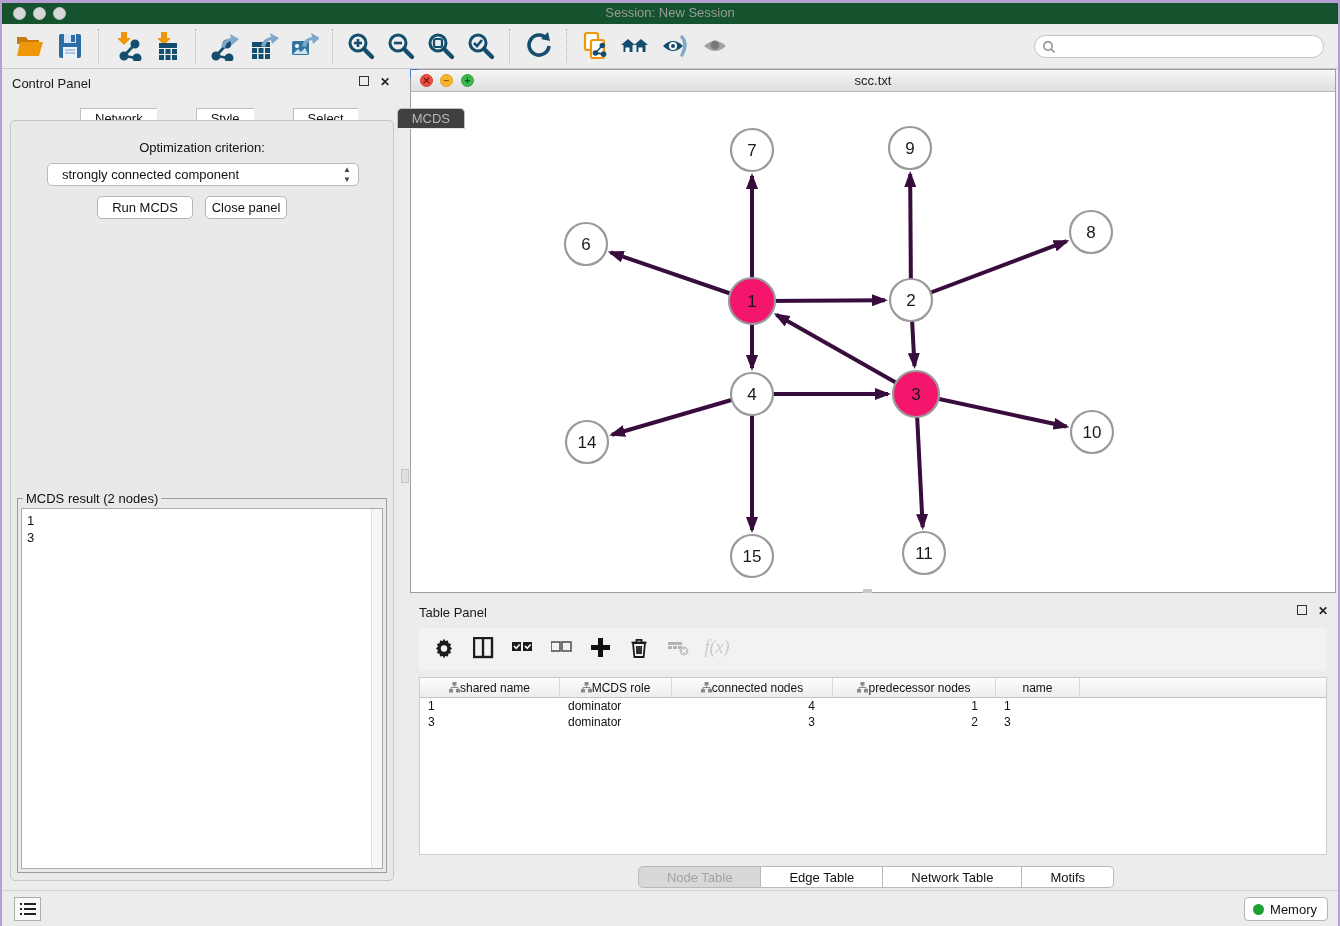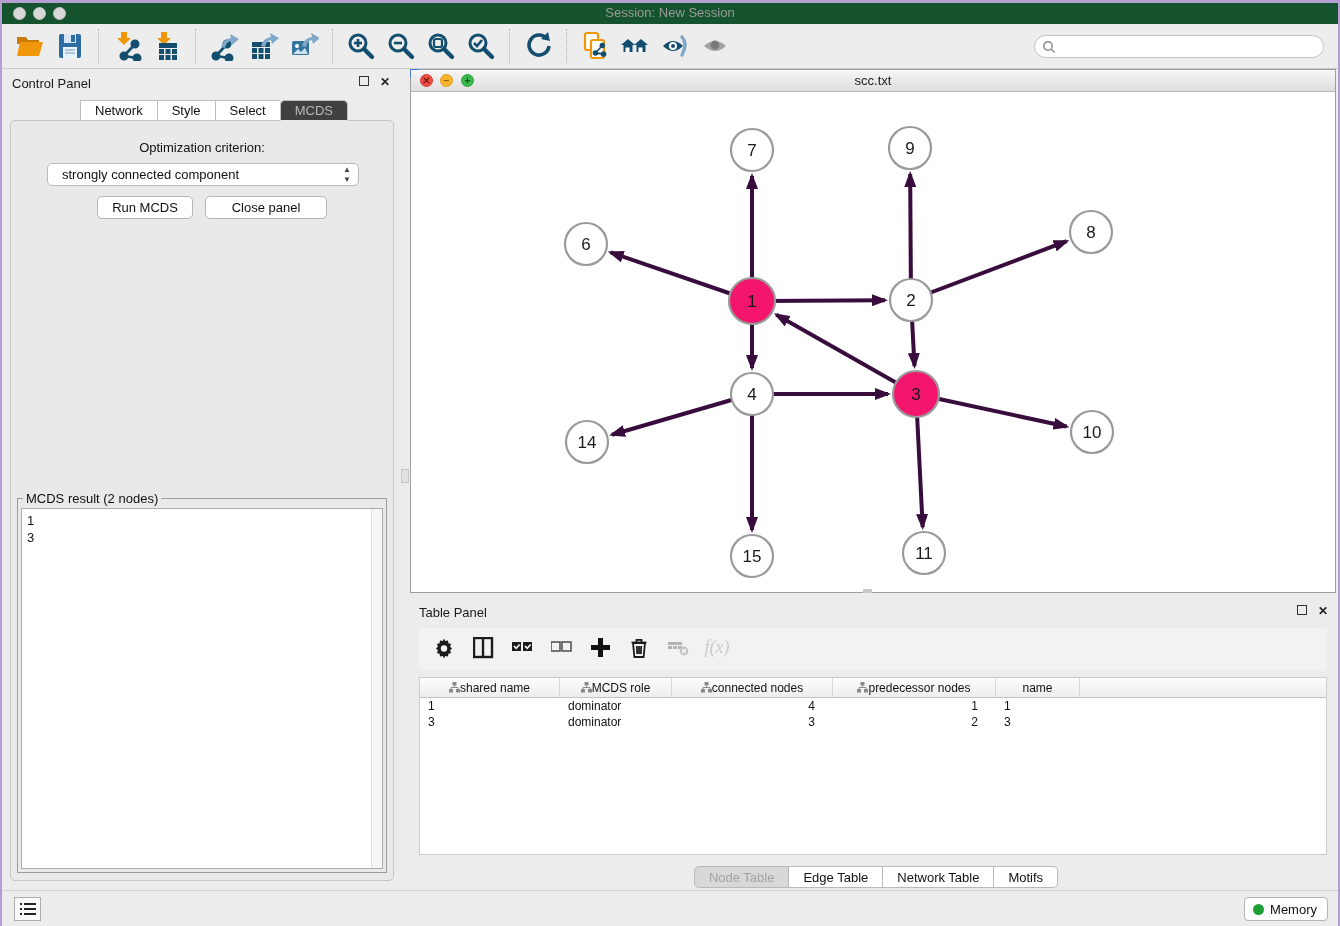--- a/index.html
+++ b/index.html
@@ -23,21 +23,21 @@
   .tb-search { position:absolute; right:14px; top:11px; width:290px; height:23px; background:#fff;
                border:1px solid #c2c2c2; border-radius:12px; display:flex; align-items:center; padding-left:7px; }
   .tb-search input { border:none; outline:none; flex:1; font-size:12px; background:transparent; height:18px; }
 
   
   .cpanel { position:absolute; left:0; top:66px; width:400px; height:822px; background:#ececec; }
   .panel-title { position:absolute; left:10px; top:7px; font-size:13px; color:#1a1a1a; }
   .win-btn { position:absolute; top:7px; width:12px; height:12px; font-size:12px; line-height:12px;
              color:#222; text-align:center; }
   .float-box { border:1.5px solid #333; width:10px; height:10px; }
-  .cp-tabs { position:absolute; left:78px; top:31px; display:flex; }
+  .cp-tabs { position:absolute; left:78px; top:39px; display:flex;gap:39px; }
   .cp-tab { height:21px; padding:0 14px; font-size:13px; background:#fff; border:1px solid #bfbfbf;
             border-right:none; display:flex; align-items:center; color:#111; }
   .cp-tab:last-child { border-right:1px solid #bfbfbf; }
   .cp-tab.active { background:#404040; color:#b9b9b9; border-radius:5px 5px 0 0;
                    border-right:1px solid #bfbfbf; border-bottom:1px solid #e9e9e9; z-index:3; }
   .cp-box { position:absolute; left:8px; right:8px; top:51px; bottom:10px; background:#e9e9e9;
             border:1px solid #c6c6c6; border-radius:5px; }
   .opt-label { position:absolute; left:0; right:0; top:19px; text-align:center; font-size:13px; color:#111; }
   .opt-select { position:absolute; left:36px; top:42px; width:312px; height:23px; background:#fff;
                 border:1px solid #b9b9b9; border-radius:5px; font-size:13px; color:#111;
@@ -86,21 +86,21 @@
   .fx-label { font-family:"Liberation Serif", serif; font-style:italic; font-size:18px; color:#9a9a9a; }
   .tbl { position:absolute; left:9px; top:79px; width:908px; height:178px; background:#fff;
          border:1px solid #cdcdcd; overflow:hidden; }
   .tbl-header { display:flex; height:20px; background:linear-gradient(#fdfdfd,#ededed);
                 border-bottom:1px solid #c4c4c4; }
   .tbl-hcell { display:flex; align-items:center; justify-content:center; font-size:12px;
                color:#111; border-right:1px solid #d7d7d7; position:relative; }
   .tbl-row { display:flex; height:16px; font-size:12px; color:#111; }
   .tbl-cell { overflow:hidden; white-space:nowrap; }
   .bottom-tabs { position:absolute; left:0; right:0; top:268px; display:flex; justify-content:center; }
-  .bt-tab { height:22px; padding:0 14px; display:flex; align-items:center; font-size:13px;
+  .bt-tab { height:22px; padding:0 28px; display:flex; align-items:center; font-size:13px;
             background:#fff; border:1px solid #b9b9b9; border-left:none; color:#111; }
   .bt-tab:first-child { border-left:1px solid #b9b9b9; border-radius:5px 0 0 5px; }
   .bt-tab:last-child { border-radius:0 5px 5px 0; }
   .bt-tab.active { background:#d8d8d8; color:#a3a3a3; }
 
   
   .statusbar { position:absolute; left:0; bottom:0; width:100%; height:36px; background:#ececec;
                border-top:1px solid #d2d2d2; }
   .status-left-btn { position:absolute; left:12px; top:6px; width:27px; height:24px; background:#fafafa;
                      border:1px solid #adadad; display:flex; align-items:center; justify-content:center; }
@@ -296,21 +296,21 @@
       <div class="cp-tab">Select</div>
       <div class="cp-tab active">MCDS</div>
     </div>
   <div class="cp-box">
     <div class="opt-label">Optimization criterion:</div>
     <div class="opt-select">
       <span>strongly connected component</span>
       <span class="chevrons">▲<br>▼</span>
     </div>
     <button class="cp-btn" style="left:86px; width:96px;">Run MCDS</button>
-    <button class="cp-btn" style="left:194px; width:122px;">Close panel</button>
+    <button class="cp-btn" style="left:194px; width:82px;">Close panel</button>
     <div class="result-group">
       <div class="result-legend">MCDS result (2 nodes)</div>
       <div class="result-area">
         <div class="result-lines" id="result-lines">
             <div>1</div>
             <div>3</div>
           </div>
         <div class="result-scroll"></div>
       </div>
     </div>

